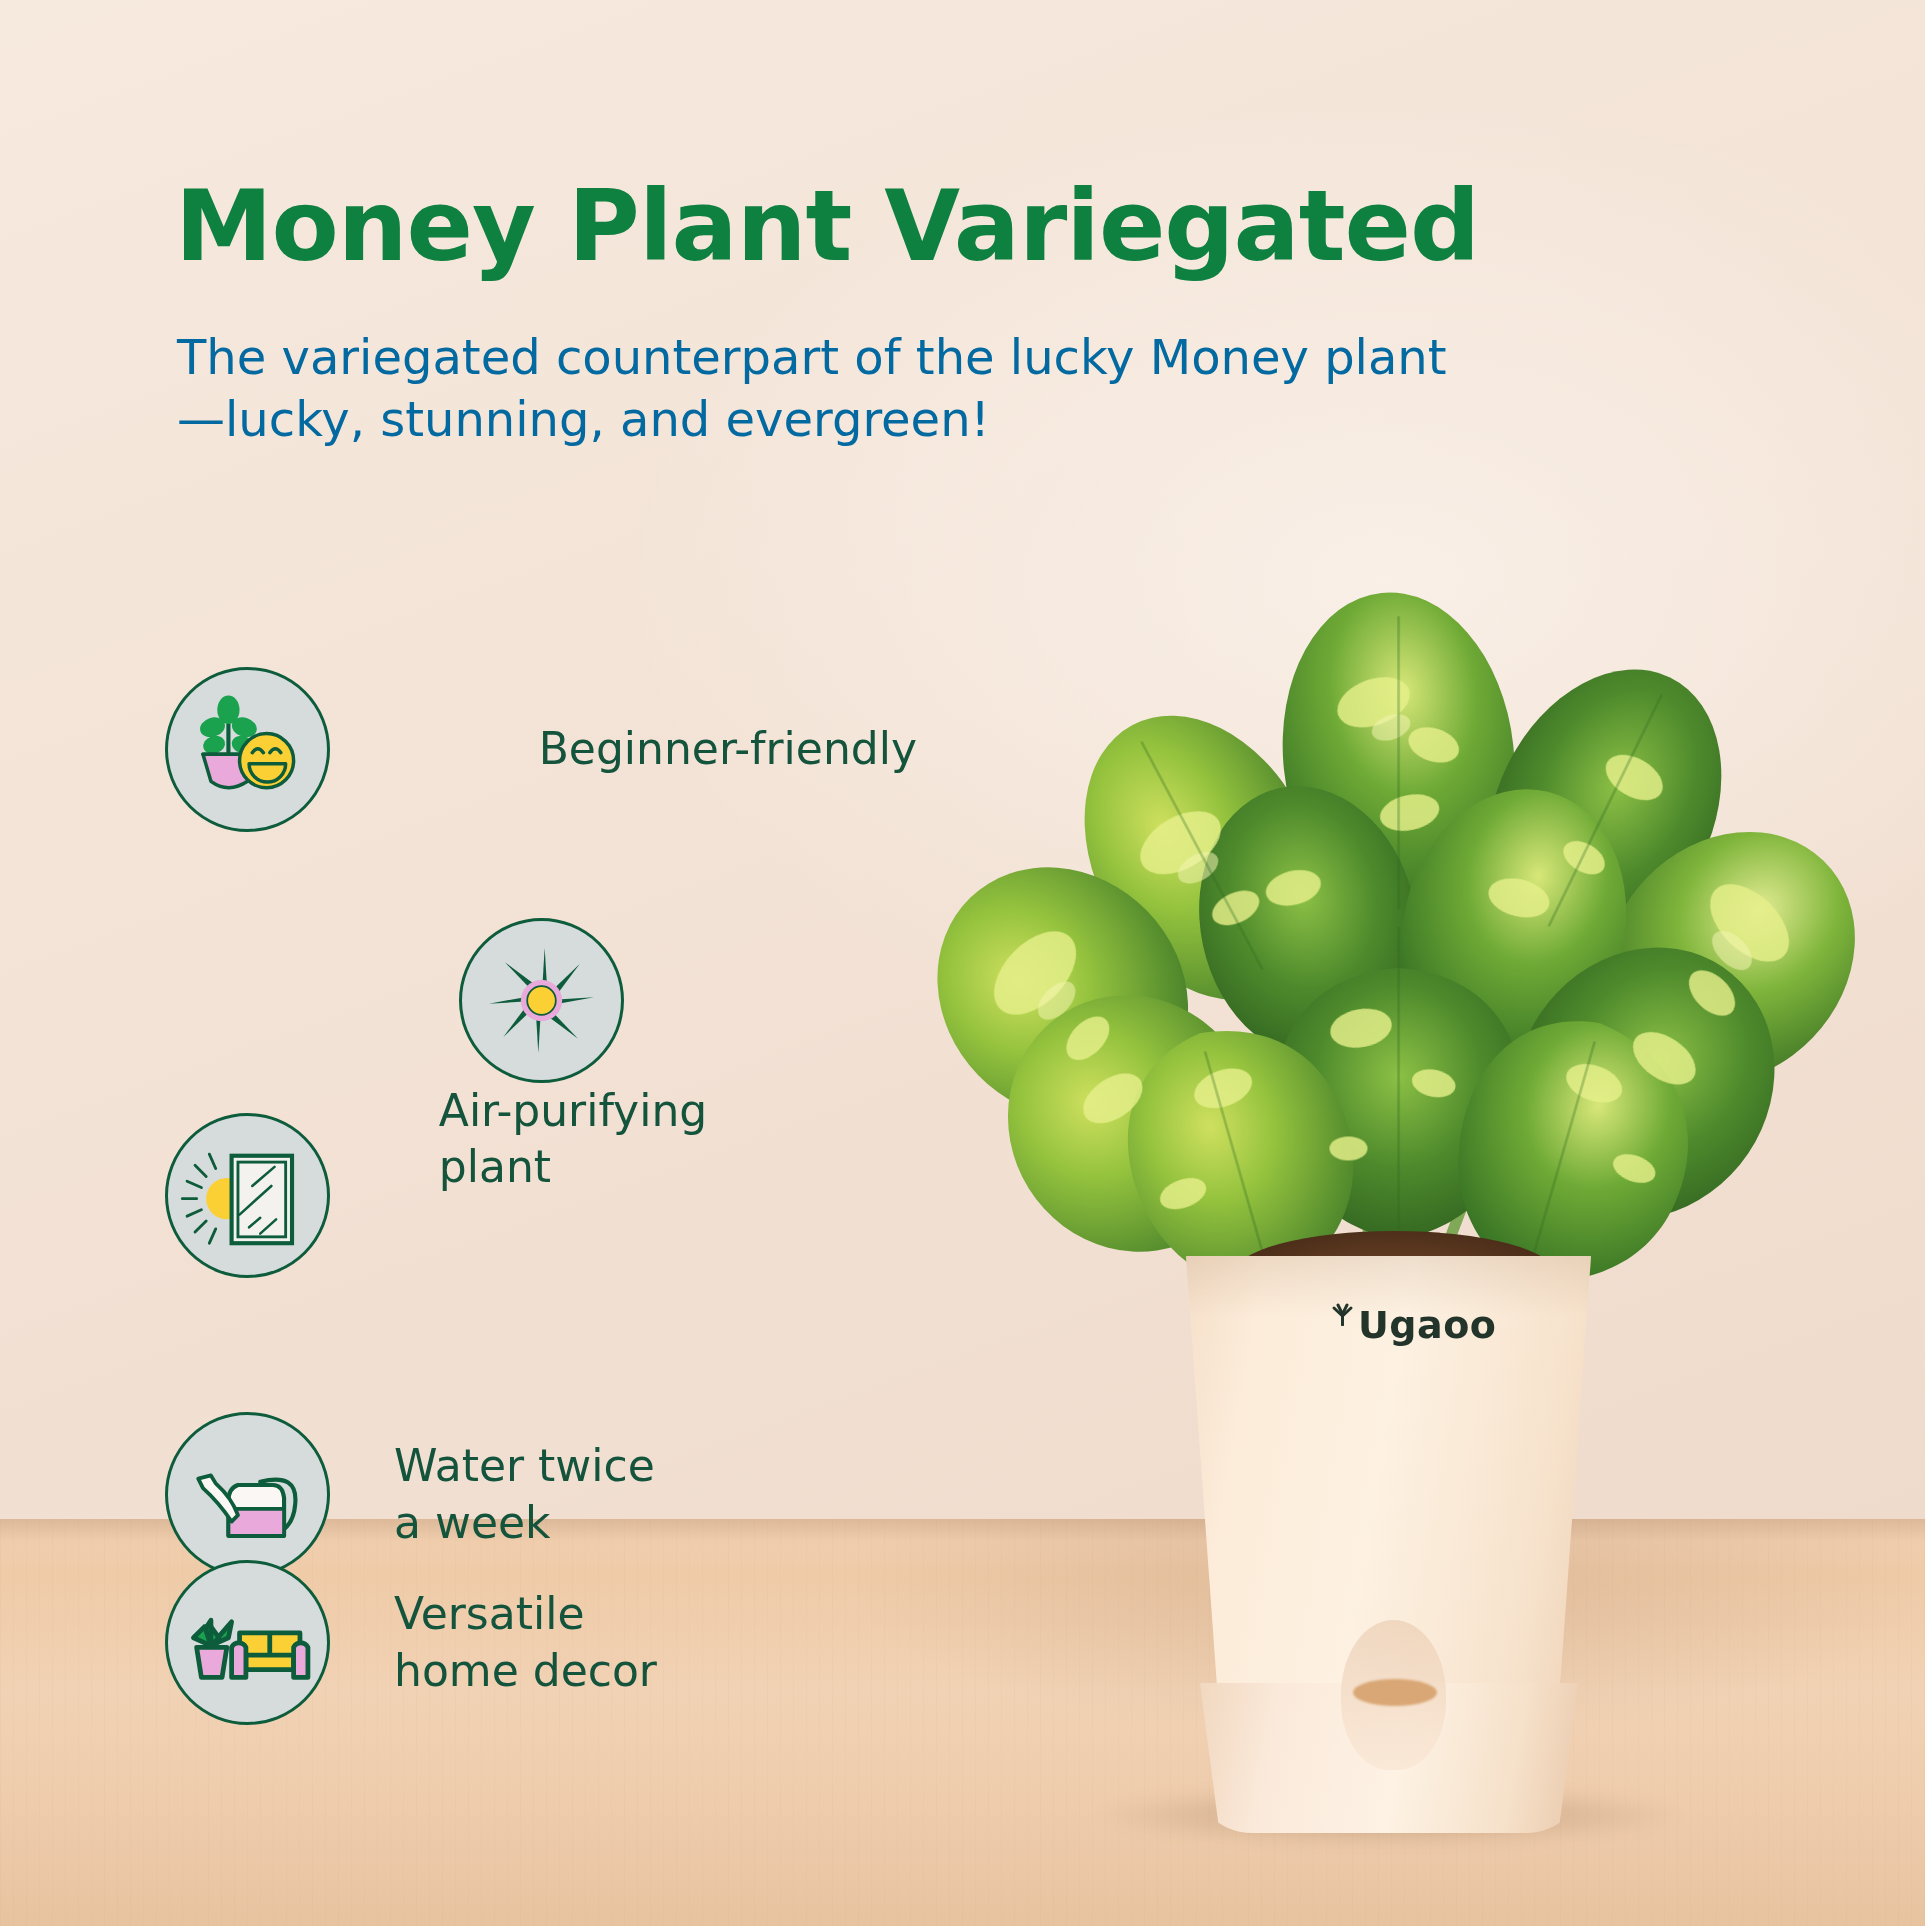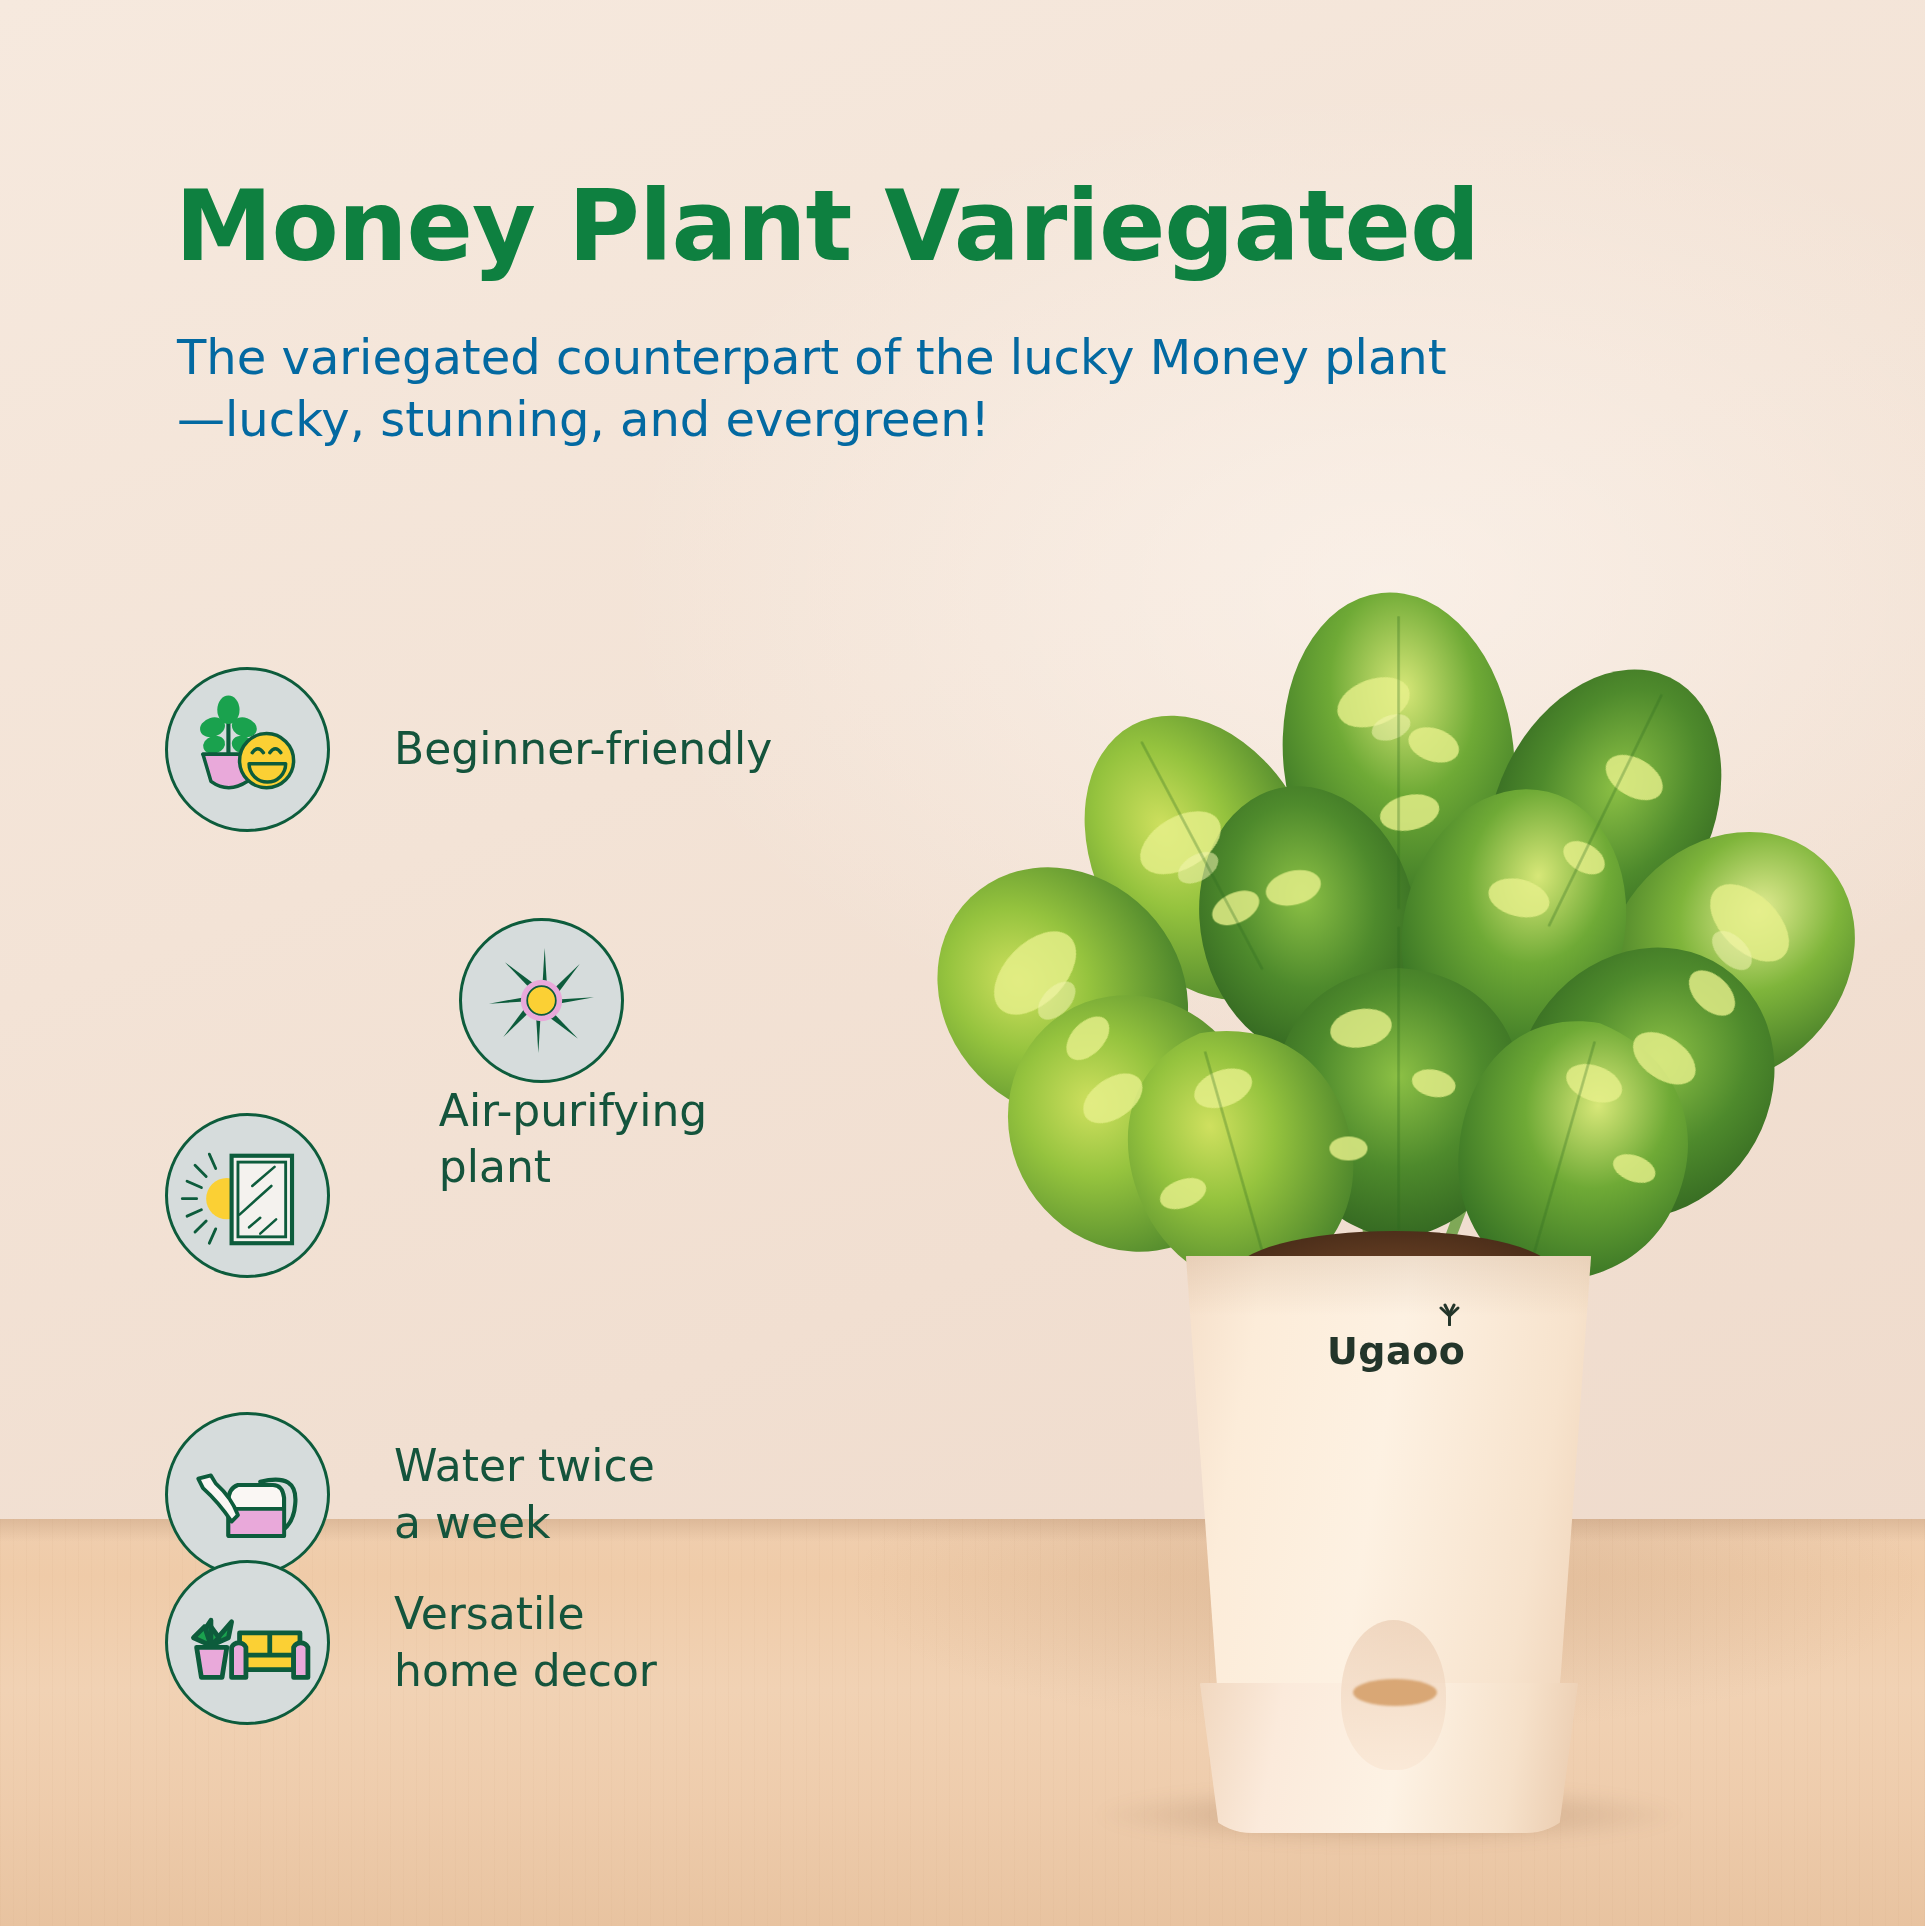--- a/index.html
+++ b/index.html
@@ -109,21 +109,21 @@
     background: linear-gradient(180deg, rgba(230,196,168,.55), rgba(250,232,214,.9));
     border-radius: 50% 50% 46% 46%;
   }
   .pot-notch-hole {
     position:absolute; left: 1353px; top: 1679px; width: 84px; height: 27px;
     background: #d9a775; border-radius: 50%;
     filter: blur(1px);
   }
   .brand {
     position:absolute; left: 1327px; top: 1303px;
-    display:flex; flex-direction:column; align-items:flex-end;
+    display:flex; flex-direction:row; align-items:flex-start;
     color:#23352a;
   }
   .brand-mark { font-size: 24px; line-height: .7; margin-bottom: 2px; }
   .brand-name {
     font-size: 38px; font-weight: 700; letter-spacing: 0.5px;
     font-family: "DejaVu Sans", sans-serif;
   }
   .soil {
     position:absolute; left:1234px; top:1231px; width:321px; height:85px;
     background: radial-gradient(ellipse at 50% 60%, #6b4326 0%, #5a371f 45%, #402615 100%);
@@ -137,21 +137,21 @@
 <div id="poster">
 
   <div class="bg-wall"></div>
   <div class="bg-table"></div>
 
   <h1 class="headline">Money Plant Variegated</h1>
   <p class="subhead">The variegated counterpart of the lucky Money plant—lucky, stunning, and evergreen!</p>
 
   <div class="features">
 
-    <div class="feature-row" style="left:165px; top:667px;">
+    <div class="feature-row" style="left:165px; top:667px;justify-content:space-between;">
       <div class="icon-circle">
         <svg viewBox="0 0 100 100">
           <g fill="none" stroke="#0d5c3c" stroke-width="2.2" stroke-linecap="round" stroke-linejoin="round">
             <path d="M38 53 V28" stroke-width="2.6"></path>
             <ellipse cx="38" cy="25" rx="7" ry="9" fill="#1aa24e" stroke="none"></ellipse>
             <ellipse cx="28" cy="36" rx="8" ry="6" fill="#1aa24e" stroke="none" transform="rotate(-18 28 36)"></ellipse>
             <ellipse cx="48" cy="36" rx="8" ry="6" fill="#1aa24e" stroke="none" transform="rotate(18 48 36)"></ellipse>
             <ellipse cx="29" cy="47" rx="7" ry="5.5" fill="#1aa24e" stroke="none" transform="rotate(-18 29 47)"></ellipse>
             <ellipse cx="47" cy="47" rx="7" ry="5.5" fill="#1aa24e" stroke="none" transform="rotate(18 47 47)"></ellipse>
             <path d="M22 53 H55 L50 70 Q38 78 27 70 Z" fill="#e9a9da"></path>

